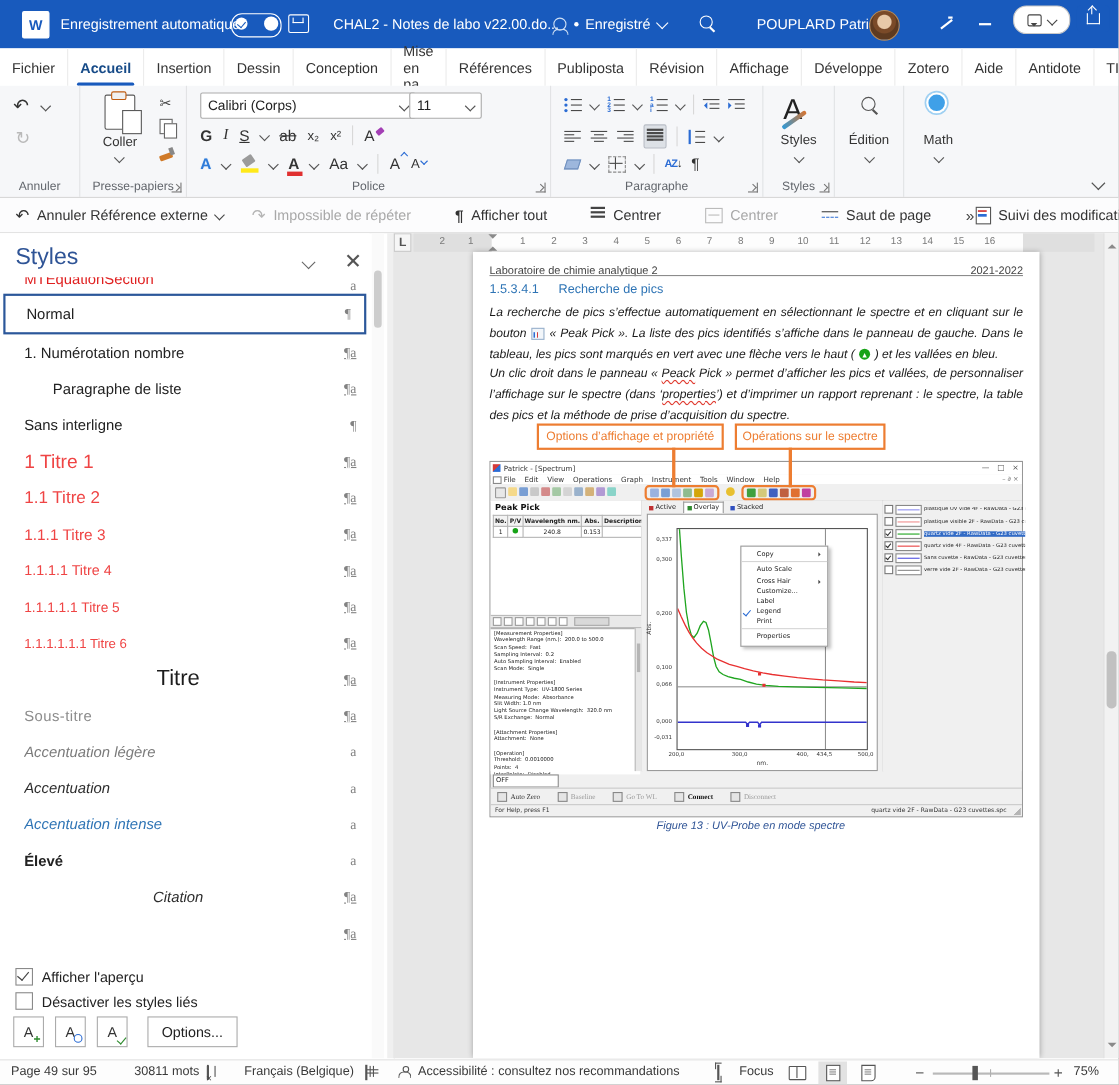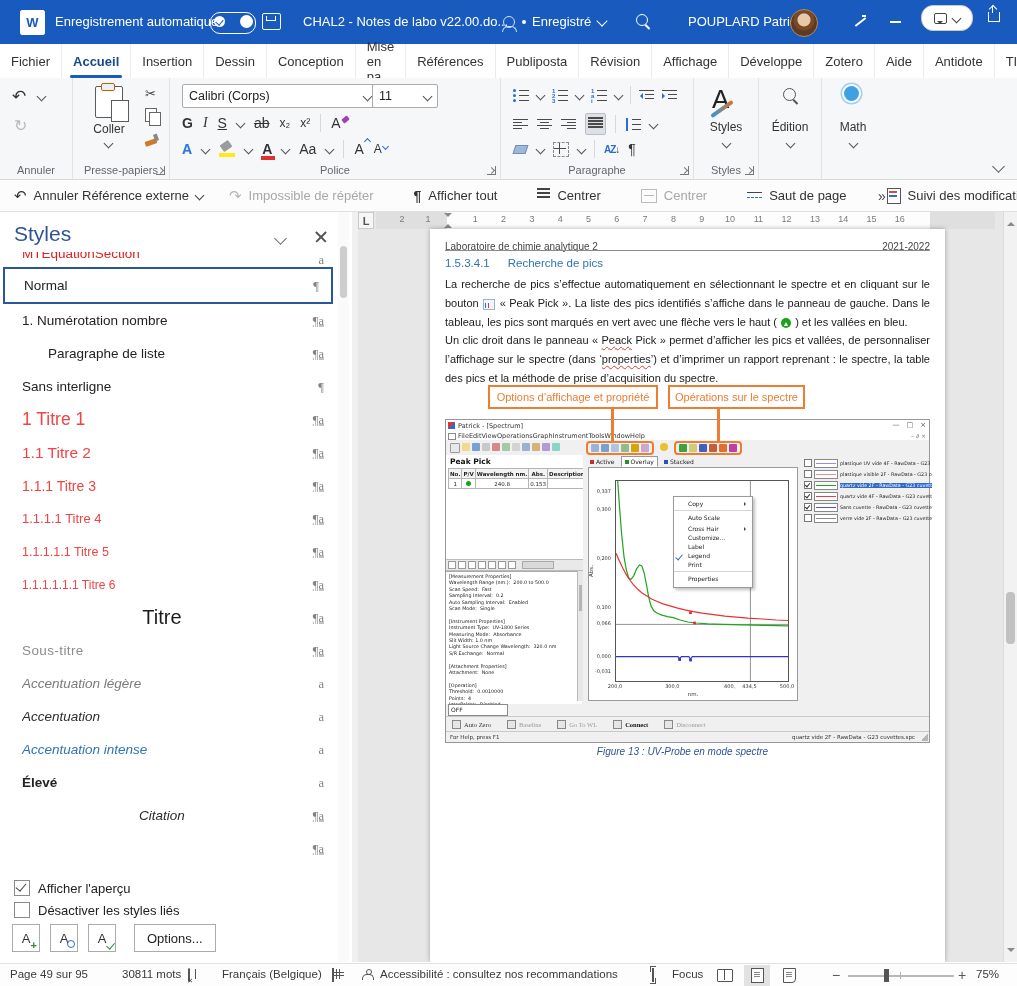--- a/index.html
+++ b/index.html
@@ -216,41 +216,41 @@
   .rnum{position:absolute;top:2px;font-size:9px;color:#7a7a7a;transform:translateX(-50%);}
   .indmark{position:absolute;left:68px;top:1px;width:8px;height:15px;}
   .indmark:before{content:"";position:absolute;left:0;top:0;border:4px solid transparent;border-top-color:#8a8a8a;}
   .indmark:after{content:"";position:absolute;left:0;bottom:0;border:4px solid transparent;border-bottom-color:#8a8a8a;}
   .page{position:absolute;left:72px;top:17px;width:515px;height:733px;background:#fff;box-shadow:0 0 5px rgba(0,0,0,.3);}
   .hdr{position:absolute;top:12px;font-size:10px;color:#454545;}
   .hdrL{left:15px;}.hdrR{right:15px;}
   .hdrline{position:absolute;left:15px;right:15px;top:21px;border-top:1px solid #8c8c8c;}
   .dochead{position:absolute;left:15px;top:28px;font-size:11.5px;color:#2e74b5;}
   .dochead .num{margin-right:18px;}
-  .para{position:absolute;left:15px;right:15px;font-size:11px;line-height:1.73;color:#1a1a1a;text-align:justify;}
+  .para{position:absolute;left:15px;right:15px;font-size:11px;line-height:1.73;color:#1a1a1a;text-align:justify;font-style:italic;}
   .p1{top:46px;}.p2{top:102px;}
   .misspell{text-decoration:underline wavy #e03c31 1px;text-underline-offset:2px;}
   .inl-peakbtn{display:inline-block;width:10px;height:9px;border:1px solid #9ab2cc;background:#f2f6fa;position:relative;vertical-align:middle;margin:0 1px;}
   .inl-peakbtn:after{content:"";position:absolute;left:1px;bottom:1px;width:6px;height:5px;background:linear-gradient(90deg,#2b6cd4 0 1.5px,transparent 1.5px 3px,#d43a3a 3px 4.5px,transparent 4.5px);}
   .inl-green{display:inline-block;width:10px;height:10px;border-radius:50%;background:#17a317;position:relative;vertical-align:middle;margin:0 1px;}
   .inl-green:after{content:"";position:absolute;left:3px;top:2px;border:2px solid transparent;border-bottom:4px solid #fff;}
   .callout{position:absolute;top:156px;height:20px;border:2px solid #ED7D31;background:#fff;color:#ED7D31;font-size:11px;display:flex;align-items:center;justify-content:center;white-space:nowrap;z-index:4;}
   .co1{left:58px;width:166px;}
   .co2{left:238px;width:133px;}
   .connector{position:absolute;width:3px;background:#ED7D31;z-index:4;}
   .cn1{left:181px;top:178px;height:36px;}
   .cn2{left:287px;top:178px;height:36px;}
   .figcap{position:absolute;left:0;right:10px;top:517px;text-align:center;font-size:10px;font-style:italic;color:#2F5496;}
   
   .shot{position:absolute;left:15px;top:190px;width:483px;height:322px;background:#f0f0f0;border:1px solid #979797;font-family:"DejaVu Sans",sans-serif;z-index:2;}
   .sh-title{position:absolute;left:0;top:0;right:0;height:11px;background:#fff;border-bottom:1px solid #dcdcdc;font-size:6.5px;color:#333;}
   .sh-appic{position:absolute;left:2px;top:2px;width:7px;height:7px;background:linear-gradient(135deg,#d43a3a 50%,#2b6cd4 50%);}
   .sh-ttl{position:absolute;left:12px;top:2px;white-space:nowrap;}
   .sh-ctrl{position:absolute;right:3px;top:1px;display:flex;gap:7px;color:#555;font-size:7px;}
-  .sh-menu{position:absolute;left:0;top:11px;right:0;height:9px;background:#fff;border-bottom:1px solid #dcdcdc;display:flex;gap:0;align-items:center;padding-left:12px;font-size:6.5px;color:#333;}
+  .sh-menu{position:absolute;left:0;top:11px;right:0;height:9px;background:#fff;border-bottom:1px solid #dcdcdc;display:flex;gap:8px;align-items:center;padding-left:12px;font-size:6.5px;color:#333;}
   .sh-menuic{position:absolute;left:2px;top:2px;width:6px;height:5px;border:1px solid #888;}
   .sh-mdictrl{position:absolute;right:3px;top:1px;font-size:6px;color:#777;}
   .sh-tools{position:absolute;left:0;top:20px;right:0;height:15px;background:#f0f0f0;border-bottom:1px solid #c9c9c9;}
   .ticn{display:inline-block;width:8px;height:8px;margin:0 1px;border-radius:1px;}
   .tgrp{position:absolute;top:1px;border:2px solid #ED7D31;border-radius:4px;padding:1px 2px;background:transparent;display:flex;align-items:center;}
   .plainicons{position:absolute;left:3px;top:3px;display:flex;}
   .sh-main{position:absolute;left:0;top:35px;width:483px;height:246px;}
   .sh-left{position:absolute;left:0;top:0;width:137px;height:246px;background:#fff;border-right:1px solid #a9a9a9;}
   .pp-title{position:absolute;left:4px;top:2px;font-size:7.5px;font-weight:bold;color:#111;}
   .pp-table{position:absolute;left:2px;top:13px;border-collapse:collapse;font-size:5.5px;color:#222;}

